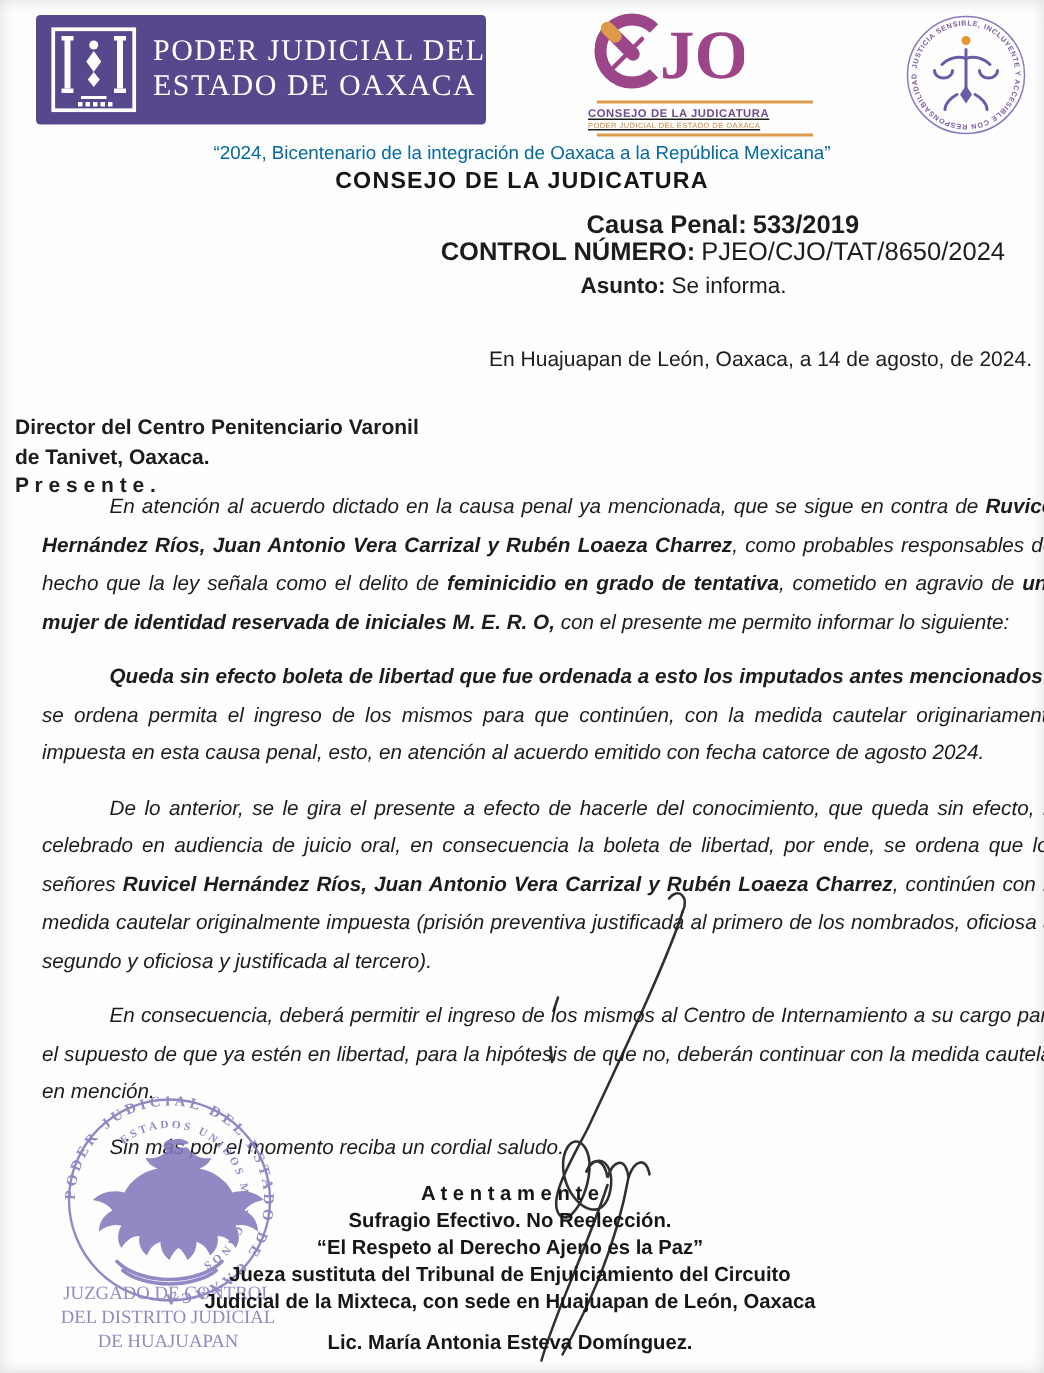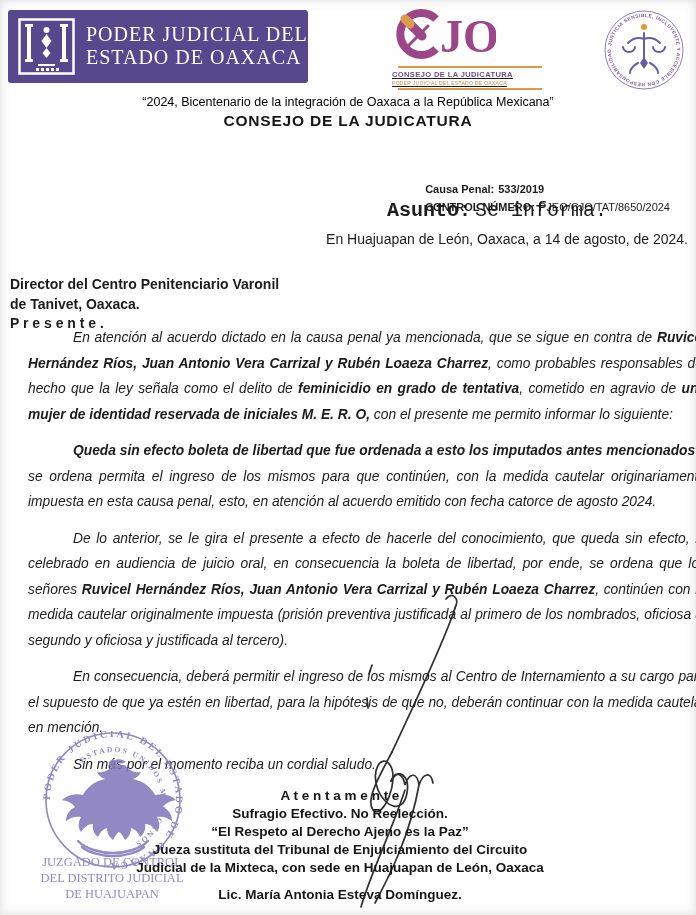--- a/index.html
+++ b/index.html
@@ -1,36 +1,36 @@
 <!DOCTYPE html>
 <html><head>
 <meta charset="utf-8">
 <style>
   html,body{margin:0;padding:0;background:#e8e8e8;}
   .page{position:relative;width:696px;height:915px;background:#fefefe;margin:0 auto;
         font-family:"Liberation Sans",sans-serif;color:#1c1c1c;overflow:hidden;
         box-shadow:inset 0 0 10px rgba(120,120,120,.25);}
   .b{font-weight:bold;}
   
-  .banner{position:absolute;left:8px;top:10px;width:300px;height:73px;background:#57478c;border-radius:3px;}
+  .banner{position:absolute;left:24px;top:10px;width:300px;height:73px;background:#57478c;border-radius:3px;}
   .banner-logo{position:absolute;left:10px;top:8px;}
   .banner-text{position:absolute;left:78px;top:13px;color:#fff;font-family:"Liberation Serif",serif;
                font-size:20px;letter-spacing:1px;line-height:23px;white-space:nowrap;}
   .cjo{position:absolute;left:392px;top:6px;width:156px;text-align:left;text-decoration:underline;}
   .cjo-rule{height:2px;background:#dd9a4a;margin:0 6px;}
   .cjo-cap1{font-size:7.5px;font-weight:bold;color:#6b4b8e;letter-spacing:.4px;margin-top:2px;}
   .cjo-cap2{font-size:5px;color:#cf8840;letter-spacing:.3px;margin:1px 0 2px 0;}
   .seal-right{position:absolute;left:601px;top:7px;}
-  .motto{position:absolute;top:95px;left:0;width:100%;text-align:center;font-size:12.5px;color:#000000;}
+  .motto{position:absolute;top:95px;left:0;width:100%;text-align:center;font-size:12.5px;color:#0369a1;}
   .title{position:absolute;top:112px;left:0;width:100%;text-align:center;font-size:15.5px;
          font-weight:bold;letter-spacing:.8px;color:#161616;}
   
-  .refblock{position:absolute;top:141px;right:26px;text-align:left;font-size:11px;line-height:17.5px;margin-top:40px;}
+  .refblock{position:absolute;top:141px;right:26px;text-align:center;font-size:17px;line-height:17.5px;}
   .refblock .val{margin-left:4px;}
-  .asunto{position:absolute;top:199px;left:387px;font-size:20px;font-family:Liberation Mono, monospace;}
+  .asunto{position:absolute;top:182px;left:387px;font-size:15px;}
   .asunto .val{margin-left:4px;}
   .dateline{position:absolute;top:231px;left:0;width:100%;text-align:right;padding-right:8px;
             box-sizing:border-box;font-size:14px;}
   .addressee{position:absolute;top:259px;left:10px;font-size:14px;font-weight:bold;line-height:19.5px;margin-top:16px;}
   
   .bodytext{position:absolute;top:325px;left:28px;width:678px;font-size:13.8px;font-style:italic;}
   .bodytext p{margin:0 0 11px 0;line-height:25.5px;text-align:justify;text-indent:45px;}
   .closing{margin-top:2px;line-height:25.5px;text-indent:45px;}
   
   .stamp{position:absolute;left:34px;top:731px;}

